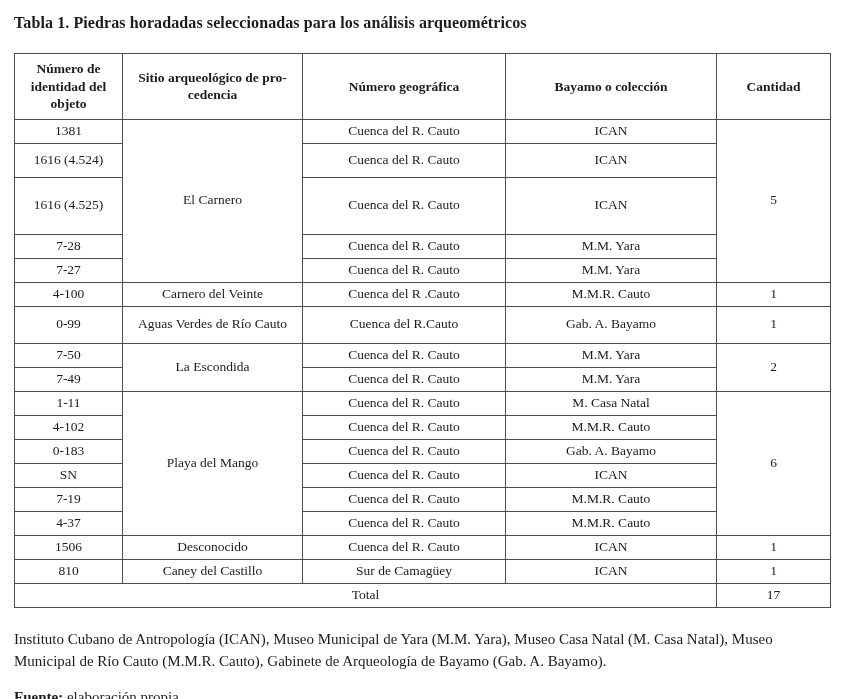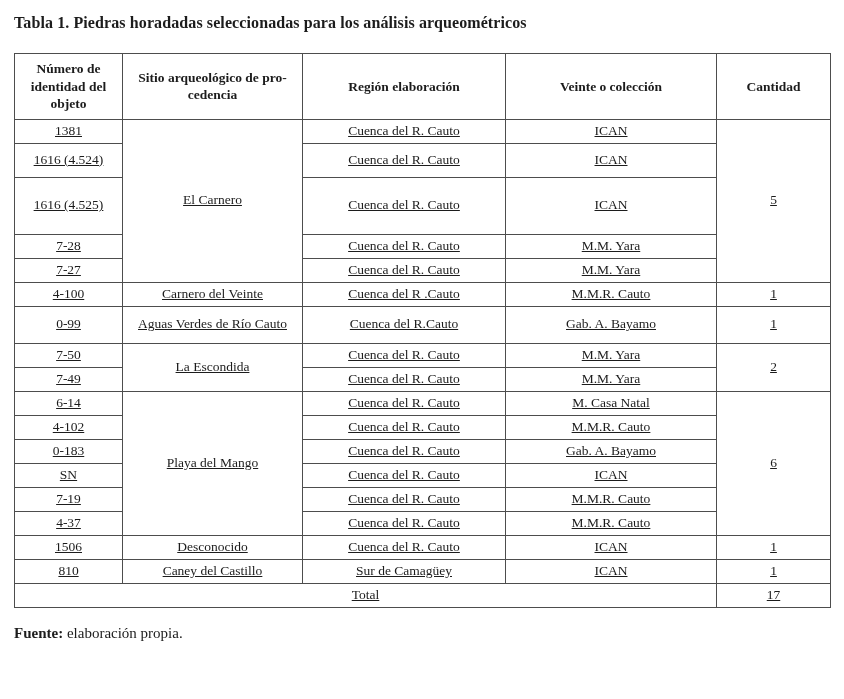--- a/index.html
+++ b/index.html
@@ -36,21 +36,21 @@
     font-weight: bold;
     padding: 6px 4px;
     line-height: 1.3;
     white-space: pre-line;
     height: 58px;
   }
   td {
     padding: 3px 5px;
     line-height: 1.25;
   }
-  tbody tr { height: 24px; text-decoration: underline; }
+  tbody tr { height: 24px; }
   .footnote {
     font-size: 15px;
     line-height: 1.46;
     margin-top: 21px;
   }
   .source {
     font-size: 15px;
     margin-top: 17px;
   }
   .source .label { font-weight: bold; }
@@ -70,22 +70,22 @@
       <col style="width:211px">
       <col style="width:114px">
     </colgroup>
     <thead>
       <tr>
           <th>Número de
 identidad del
 objeto</th>
           <th>Sitio arqueológico de pro-
 cedencia</th>
-          <th>Región elaboración</th>
-          <th>Veinte o colección</th>
+          <th>Número geográfica</th>
+          <th>Bayamo o colección</th>
           <th>Cantidad</th>
         </tr>
     </thead>
     <tbody>
         <tr>
           <td>1381</td>
           <td rowspan="5">El Carnero</td>
           <td>Cuenca del R. Cauto</td>
           <td>ICAN</td>
           <td rowspan="5">5</td>
@@ -130,21 +130,21 @@
           <td>Cuenca del R. Cauto</td>
           <td>M.M. Yara</td>
           <td rowspan="2">2</td>
         </tr>
         <tr>
           <td>7-49</td>
           <td>Cuenca del R. Cauto</td>
           <td>M.M. Yara</td>
         </tr>
         <tr>
-          <td>6-14</td>
+          <td>1-11</td>
           <td rowspan="6">Playa del Mango</td>
           <td>Cuenca del R. Cauto</td>
           <td>M. Casa Natal</td>
           <td rowspan="6">6</td>
         </tr>
         <tr>
           <td>4-102</td>
           <td>Cuenca del R. Cauto</td>
           <td>M.M.R. Cauto</td>
         </tr>
@@ -182,16 +182,17 @@
           <td>ICAN</td>
           <td>1</td>
         </tr>
         <tr>
           <td colspan="4">Total</td>
           <td>17</td>
         </tr>
       </tbody>
   </table>
 
+  <p class="footnote">Instituto Cubano de Antropología (ICAN), Museo Municipal de Yara (M.M. Yara), Museo Casa Natal (M. Casa Natal), Museo Municipal de Río Cauto (M.M.R. Cauto), Gabinete de Arqueología de Bayamo (Gab. A. Bayamo).</p>
 
   <p class="source"><span class="label">Fuente:</span><span> elaboración propia.</span></p>
 
 </div>
 
 </body></html>

